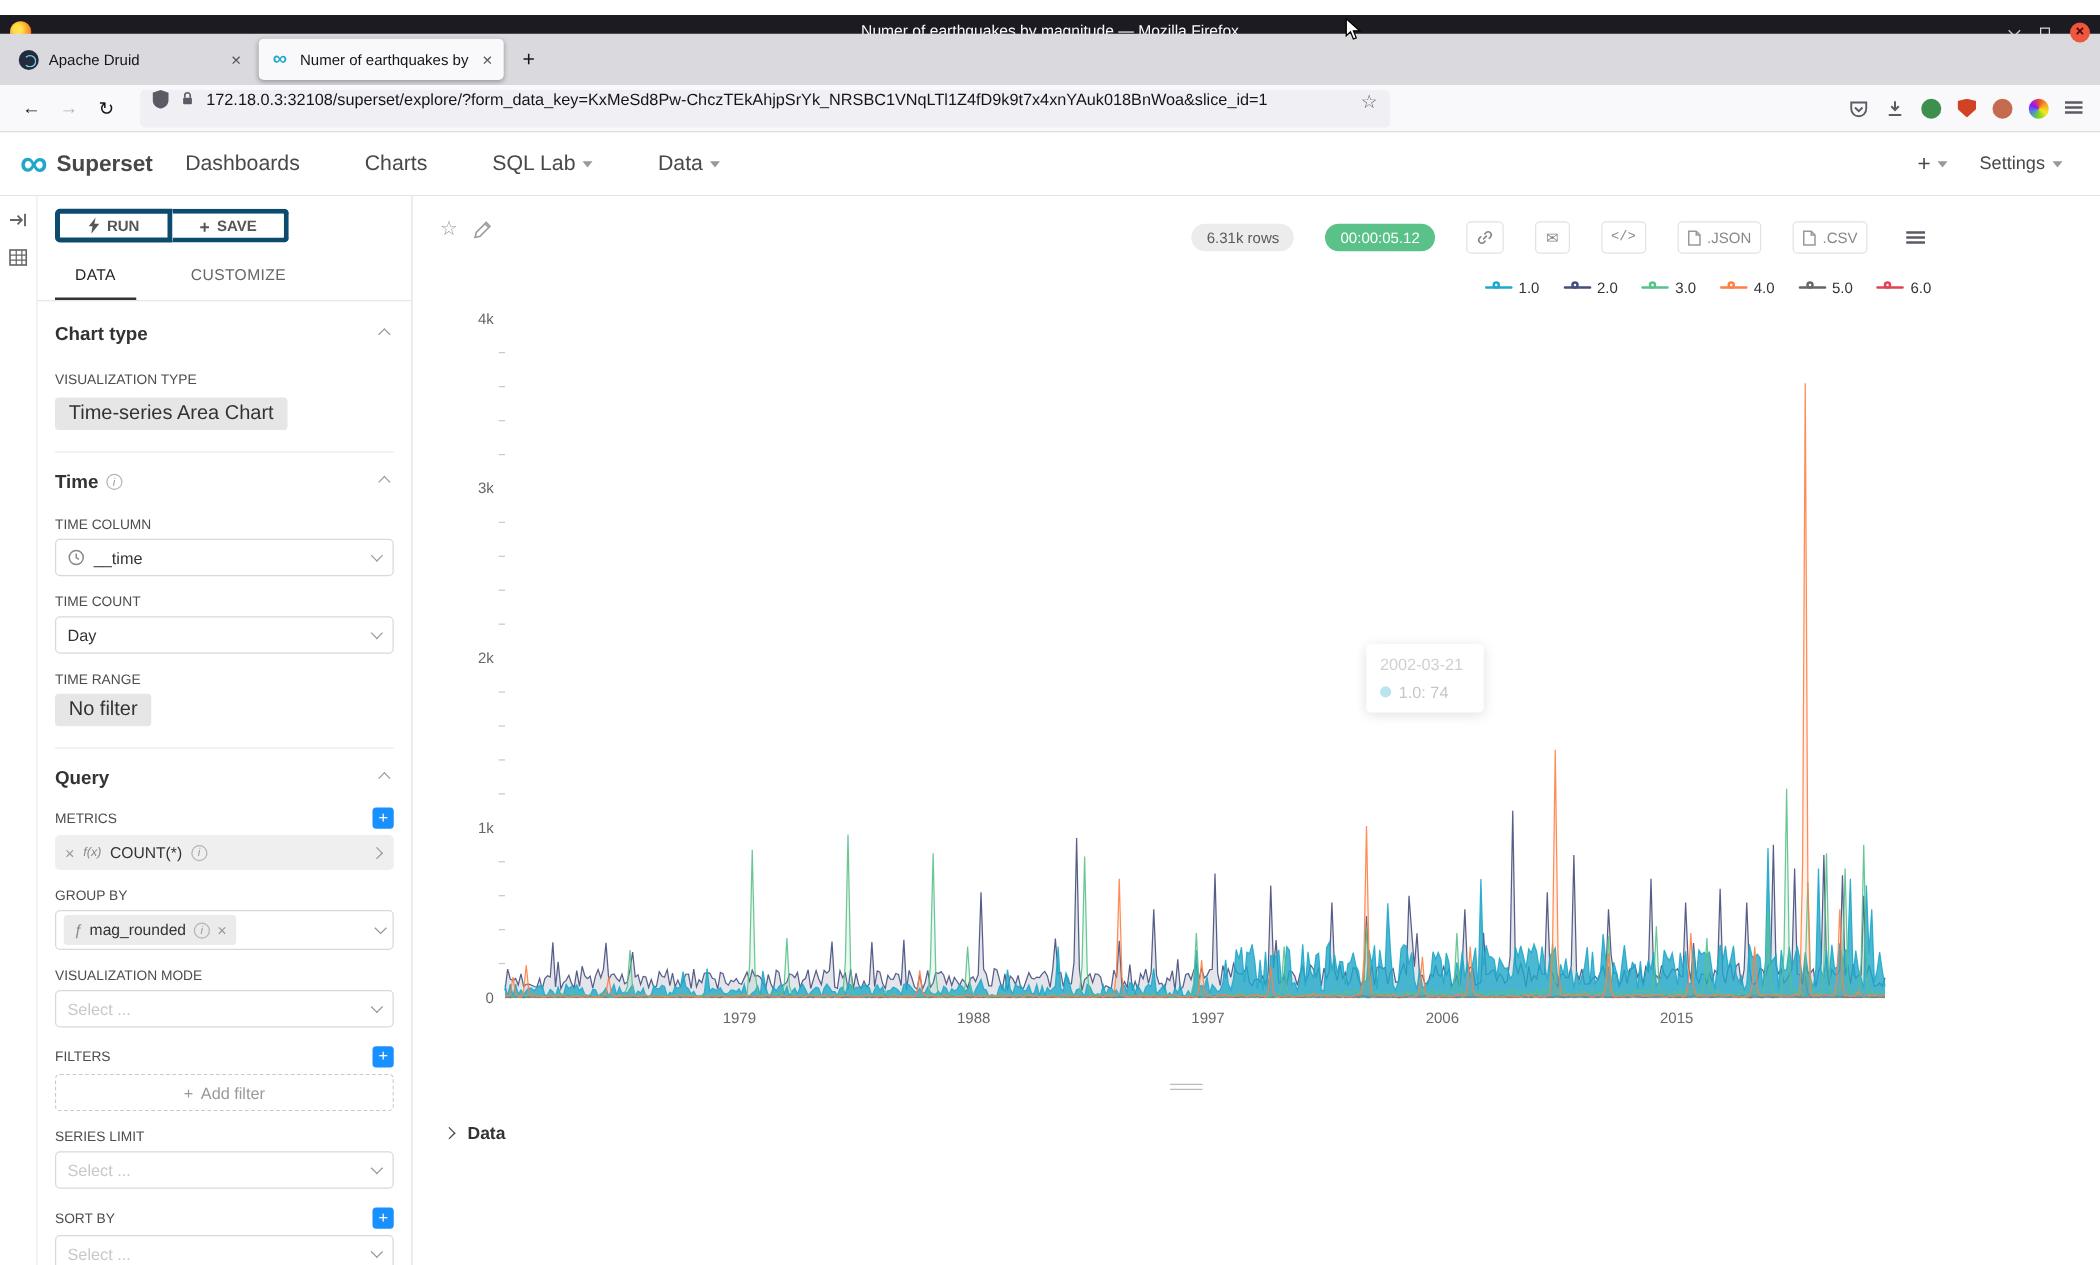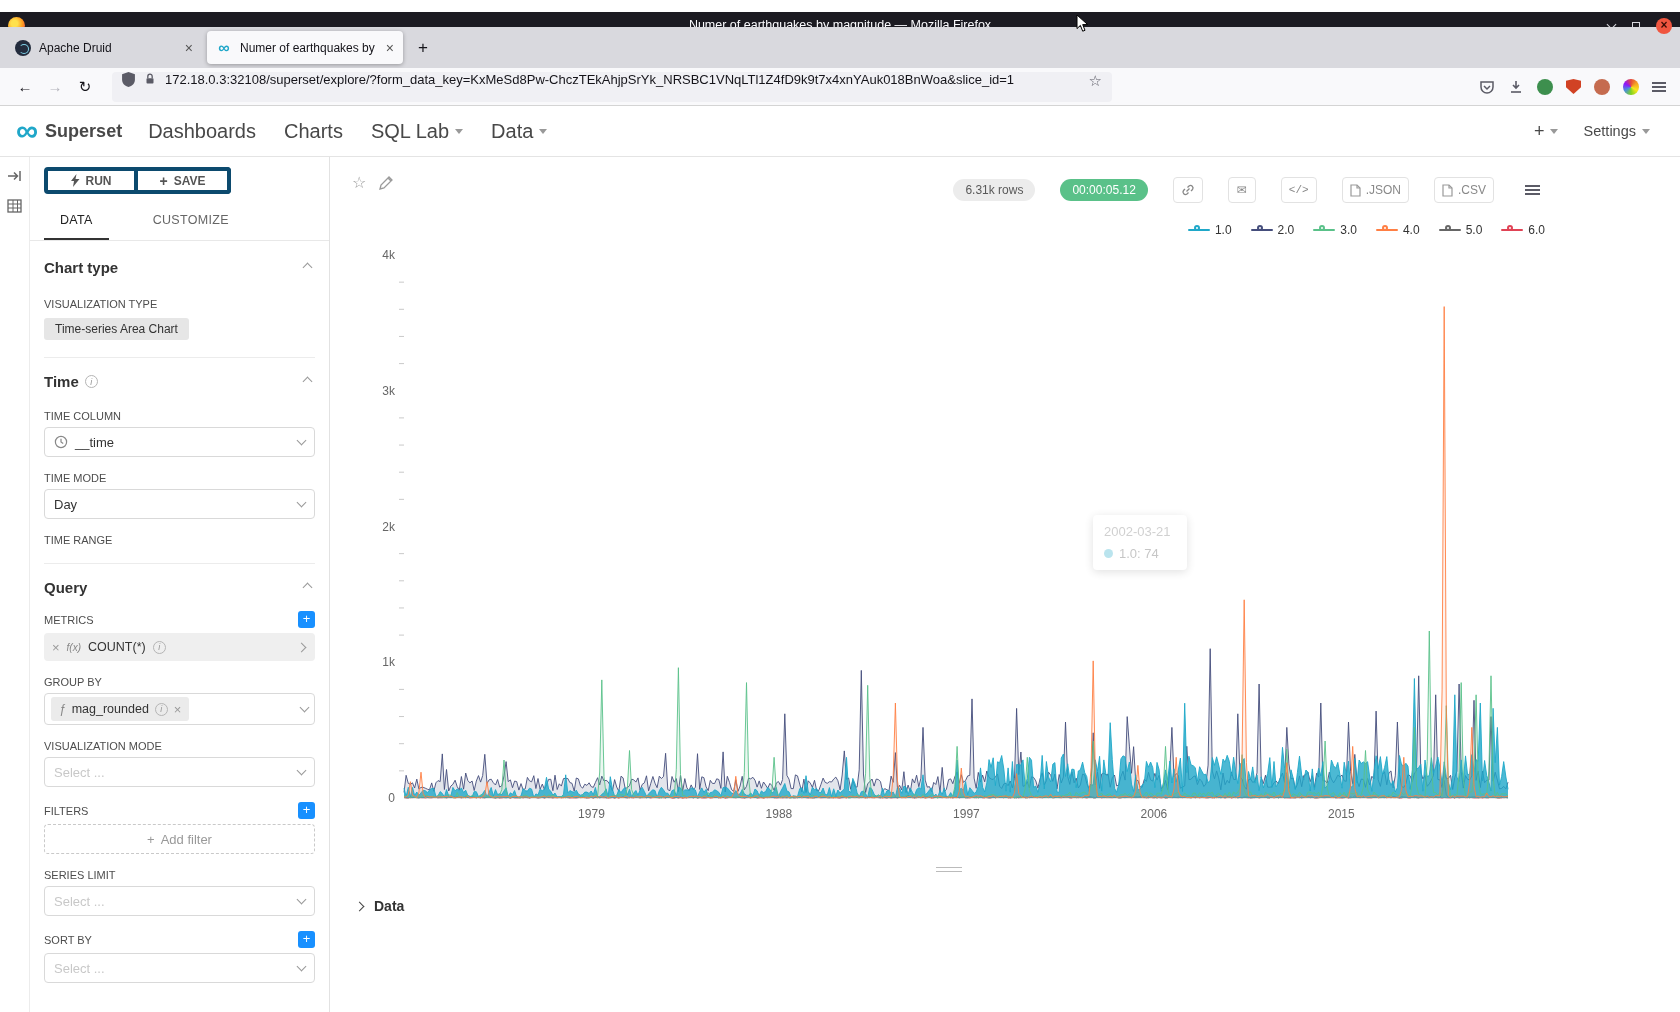--- a/index.html
+++ b/index.html
@@ -45,21 +45,21 @@
   .ext-pinwheel{width:16px;height:16px;border-radius:50%;display:inline-block;
     background:conic-gradient(#e5493a,#f5a623,#f8e71c,#7ed321,#4a90d9,#9013fe,#e5493a)}
   .hamburger{display:inline-block;width:14px;height:10px;border-top:2px solid #5b5b66;border-bottom:2px solid #5b5b66;position:relative}
   .hamburger::after{content:"";position:absolute;left:0;right:0;top:2px;height:2px;background:#5b5b66}
 
   
   .app-header{position:absolute;top:106px;left:0;right:0;height:51px;background:#fff;border-bottom:1px solid #e4e4e4;display:flex;align-items:center;padding:0 16px}
   .brand{display:flex;align-items:center;gap:7px;margin-right:26px}
   .brand-mark{color:#20A7C9;font-size:31px;font-weight:bold;line-height:28px}
   .brand-name{font-size:18px;font-weight:bold;color:#484848}
-  .app-nav{display:flex;align-items:center;gap:28px;font-size:20px;color:#484848}
+  .app-nav{display:flex;align-items:center;gap:52px;font-size:17px;color:#484848}
   .app-nav .nav-item{display:flex;align-items:center;gap:6px}
   .caret{width:0;height:0;border-left:4px solid transparent;border-right:4px solid transparent;border-top:5px solid #999;display:inline-block}
   .header-right{margin-left:auto;display:flex;align-items:center;gap:26px;color:#484848;font-size:14.5px;padding-right:14px}
   .plus-menu{display:flex;align-items:center;gap:5px;font-size:18px}
   .settings-menu{display:flex;align-items:center;gap:6px}
 
   
   .content{position:absolute;top:157px;left:0;right:0;bottom:0;display:flex;background:#fff}
   .rail{width:30px;border-right:1px solid #ececec;padding-top:12px;display:flex;flex-direction:column;align-items:center;gap:16px}
   .panel{width:300px;border-right:1px solid #e2e2e2;padding:10px 14px 0;overflow:hidden}
@@ -82,21 +82,21 @@
   .chev.down{transform:rotate(45deg);margin-top:-3px}
   .chev.right{transform:rotate(-45deg)}
   .chev.dark{border-color:#444}
   .section-head .chev{margin-left:auto;margin-right:4px}
   .ctl-label{margin-top:15px;font-size:11px;color:#4d4d4d;display:flex;align-items:center}
   .ctl-label .plus-btn{margin-left:auto}
   .plus-btn{width:17px;height:17px;border-radius:3px;background:#1890FF;color:#fff;font-size:13px;line-height:16px;text-align:center;display:inline-block}
   .select{margin-top:5px;height:30px;border:1px solid #d9d9d9;border-radius:4px;display:flex;align-items:center;padding:0 9px;font-size:13px;color:#333;background:#fff;gap:7px}
   .select .chev{margin-left:auto}
   .placeholder{color:#c8c8c8}
-  .chip{display:inline-block;margin-top:8px;padding:4px 11px;background:#e6e6e6;border-radius:3px;font-size:12px;color:#333}
+  .chip{display:inline-block;margin-top:8px;padding:4px 11px;background:#e6e6e6;border-radius:3px;font-size:16px;color:#333}
   .divider{border:none;border-top:1px solid #ececec;margin-top:17px;display:block}
   .info-i{width:13px;height:13px;border:1px solid #b5b5b5;border-radius:50%;font-size:9px;color:#999;display:inline-flex;align-items:center;justify-content:center;font-style:italic;flex:0 0 auto}
   .metric-chip{margin-top:5px;height:28px;background:#efefef;border-radius:4px;display:flex;align-items:center;padding:0 8px;gap:7px;font-size:12.5px;color:#333}
   .x-glyph{color:#999;font-size:13px}
   .fx-badge{color:#888;font-size:10px;font-style:italic}
   .metric-chip .chev{margin-left:auto;margin-right:2px}
   .inner-chip{display:flex;align-items:center;gap:6px;background:#ebebeb;border-radius:3px;height:24px;padding:0 8px;font-size:12.5px;color:#333}
   .dashed{margin-top:5px;height:30px;border:1px dashed #c9c9c9;border-radius:4px;display:flex;align-items:center;justify-content:center;gap:6px;color:#999;font-size:13px}
 
   
@@ -293,29 +293,30 @@
         <span style="display:inline-flex">
           <svg width="14" height="14" viewBox="0 0 14 14">
               <circle cx="7" cy="7" r="5.6" fill="none" stroke="#888" stroke-width="1.2"></circle>
               <path d="M7 3.8V7l2.2 1.6" stroke="#888" stroke-width="1.2" fill="none"></path>
             </svg>
         </span>
         <span>__time</span>
         <span class="chev down"></span>
       </div>
       <div class="ctl-label">
-          <span>TIME MODE</span>
+          <span>TIME COUNT</span>
         </div>
       <div class="select">
         <span>Day</span>
         <span class="chev down"></span>
       </div>
       <div class="ctl-label">
           <span>TIME RANGE</span>
         </div>
+      <div><span class="chip" style="margin-top:5px">No filter</span></div>
 
       <hr class="divider">
 
       <div class="section-head" style="margin-top:15px">
         <span class="section-title">Query</span>
         <span class="chev up"></span>
       </div>
 
       <div class="ctl-label">
         <span>METRICS</span>

